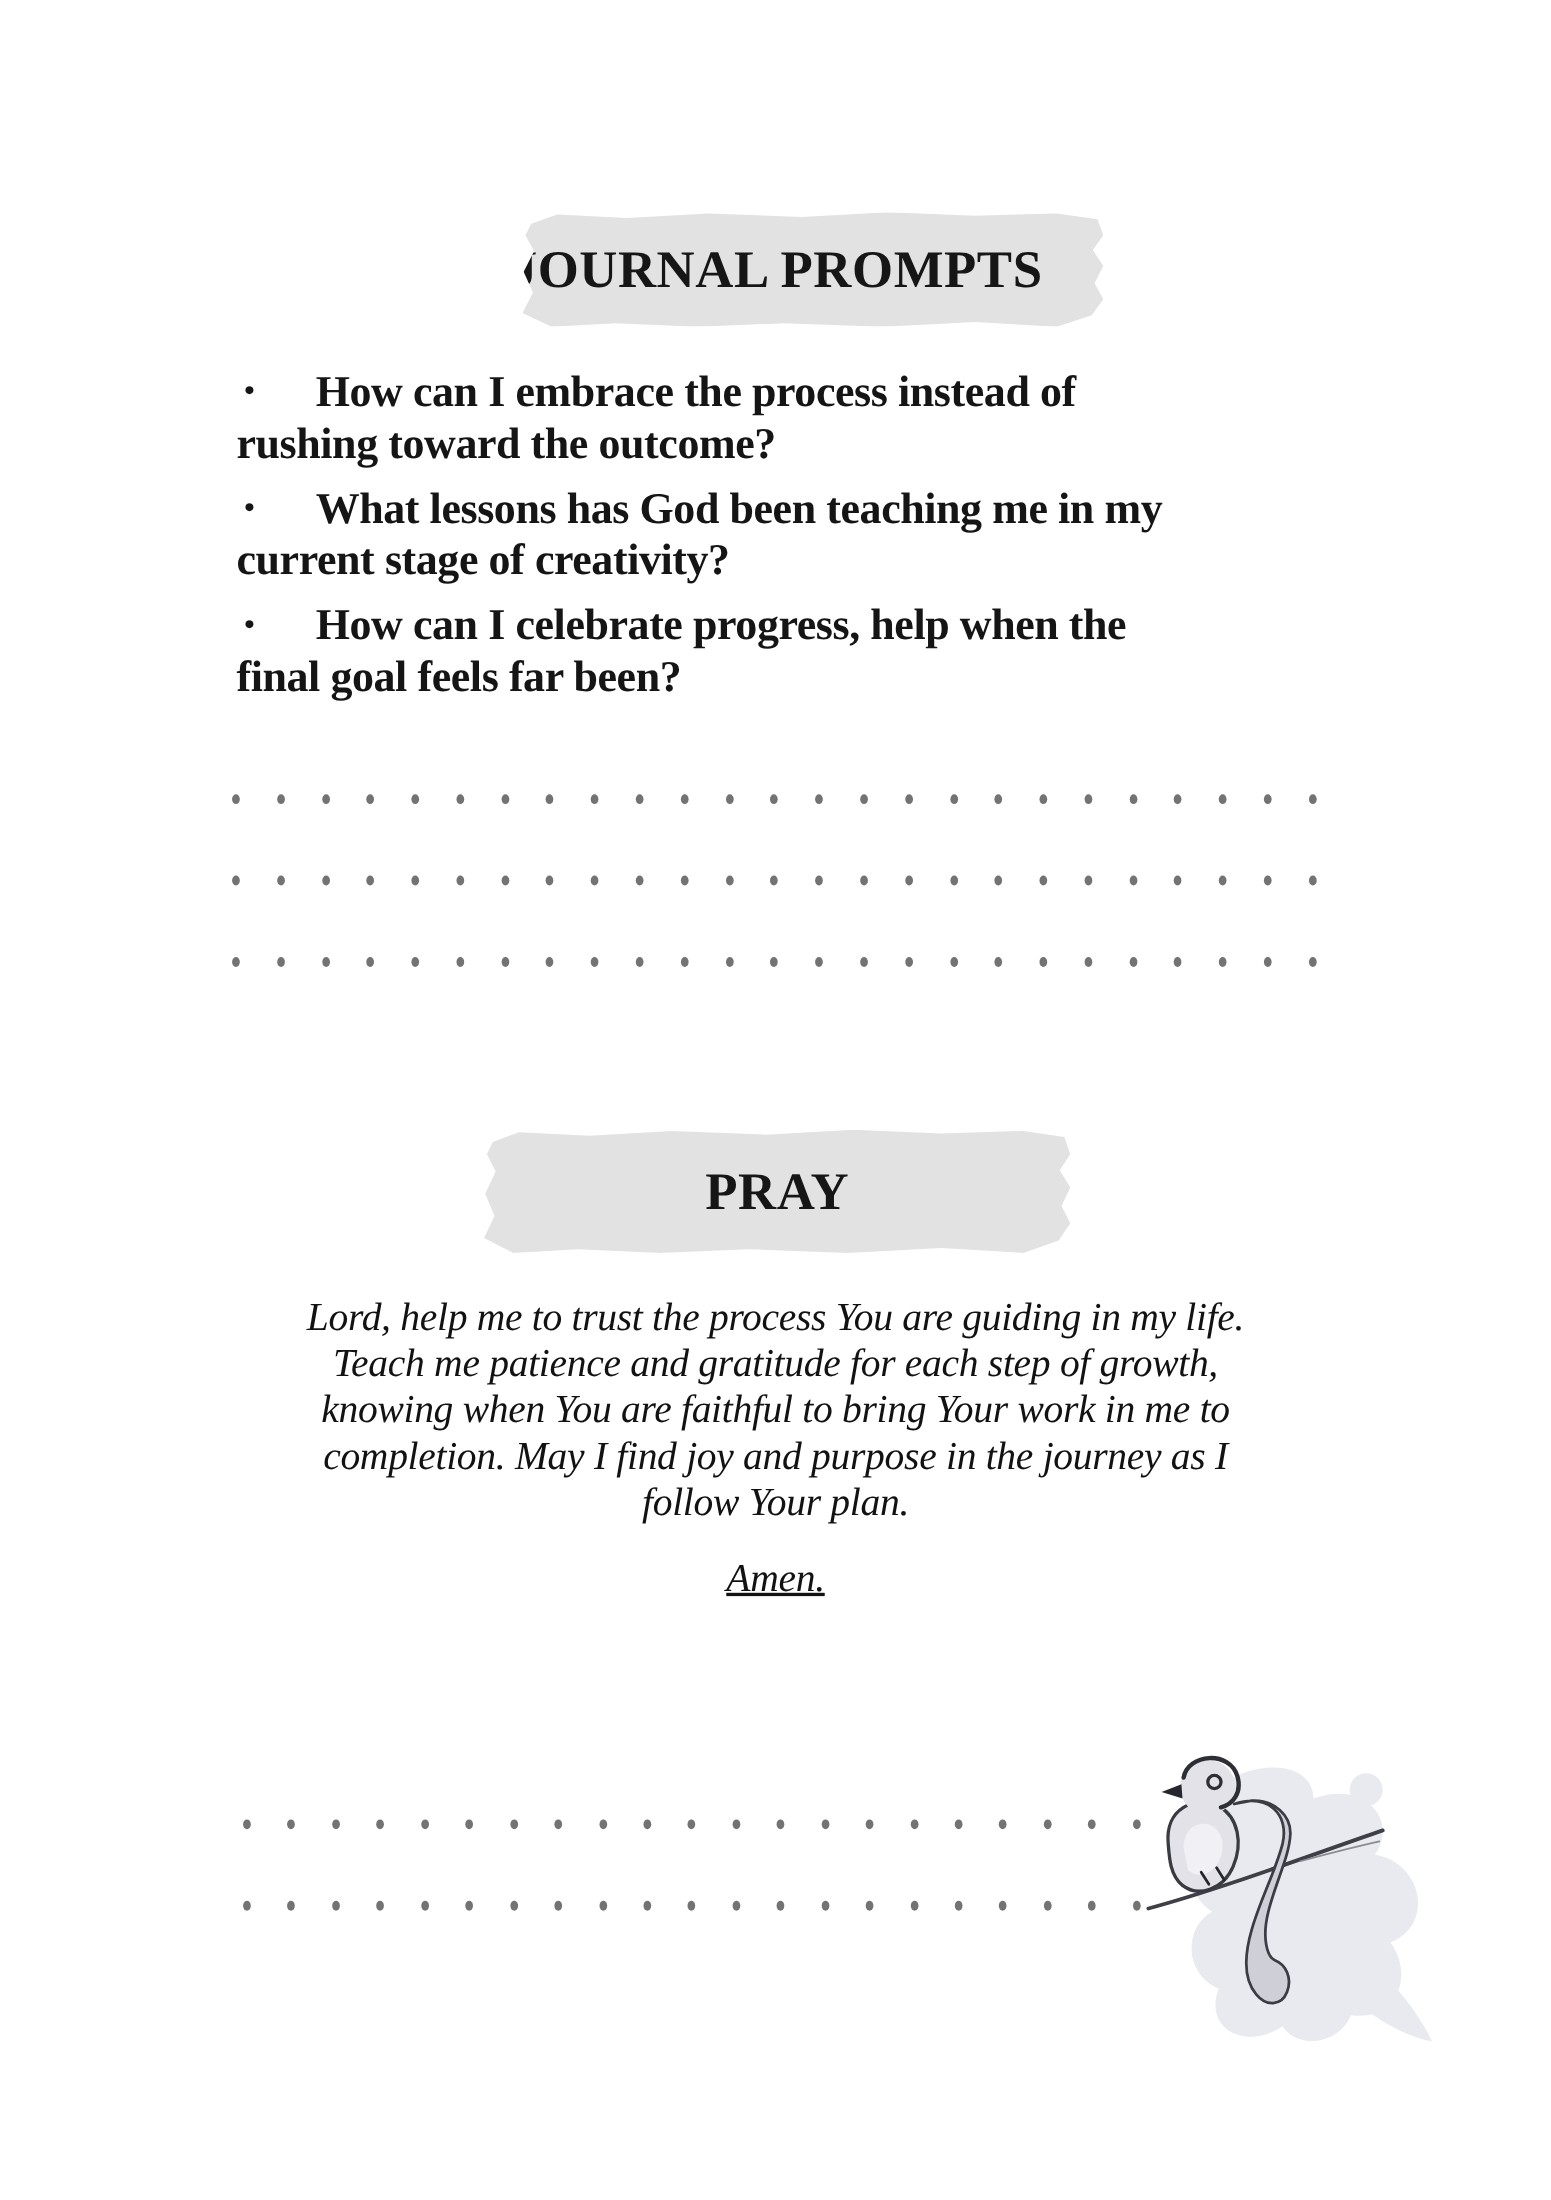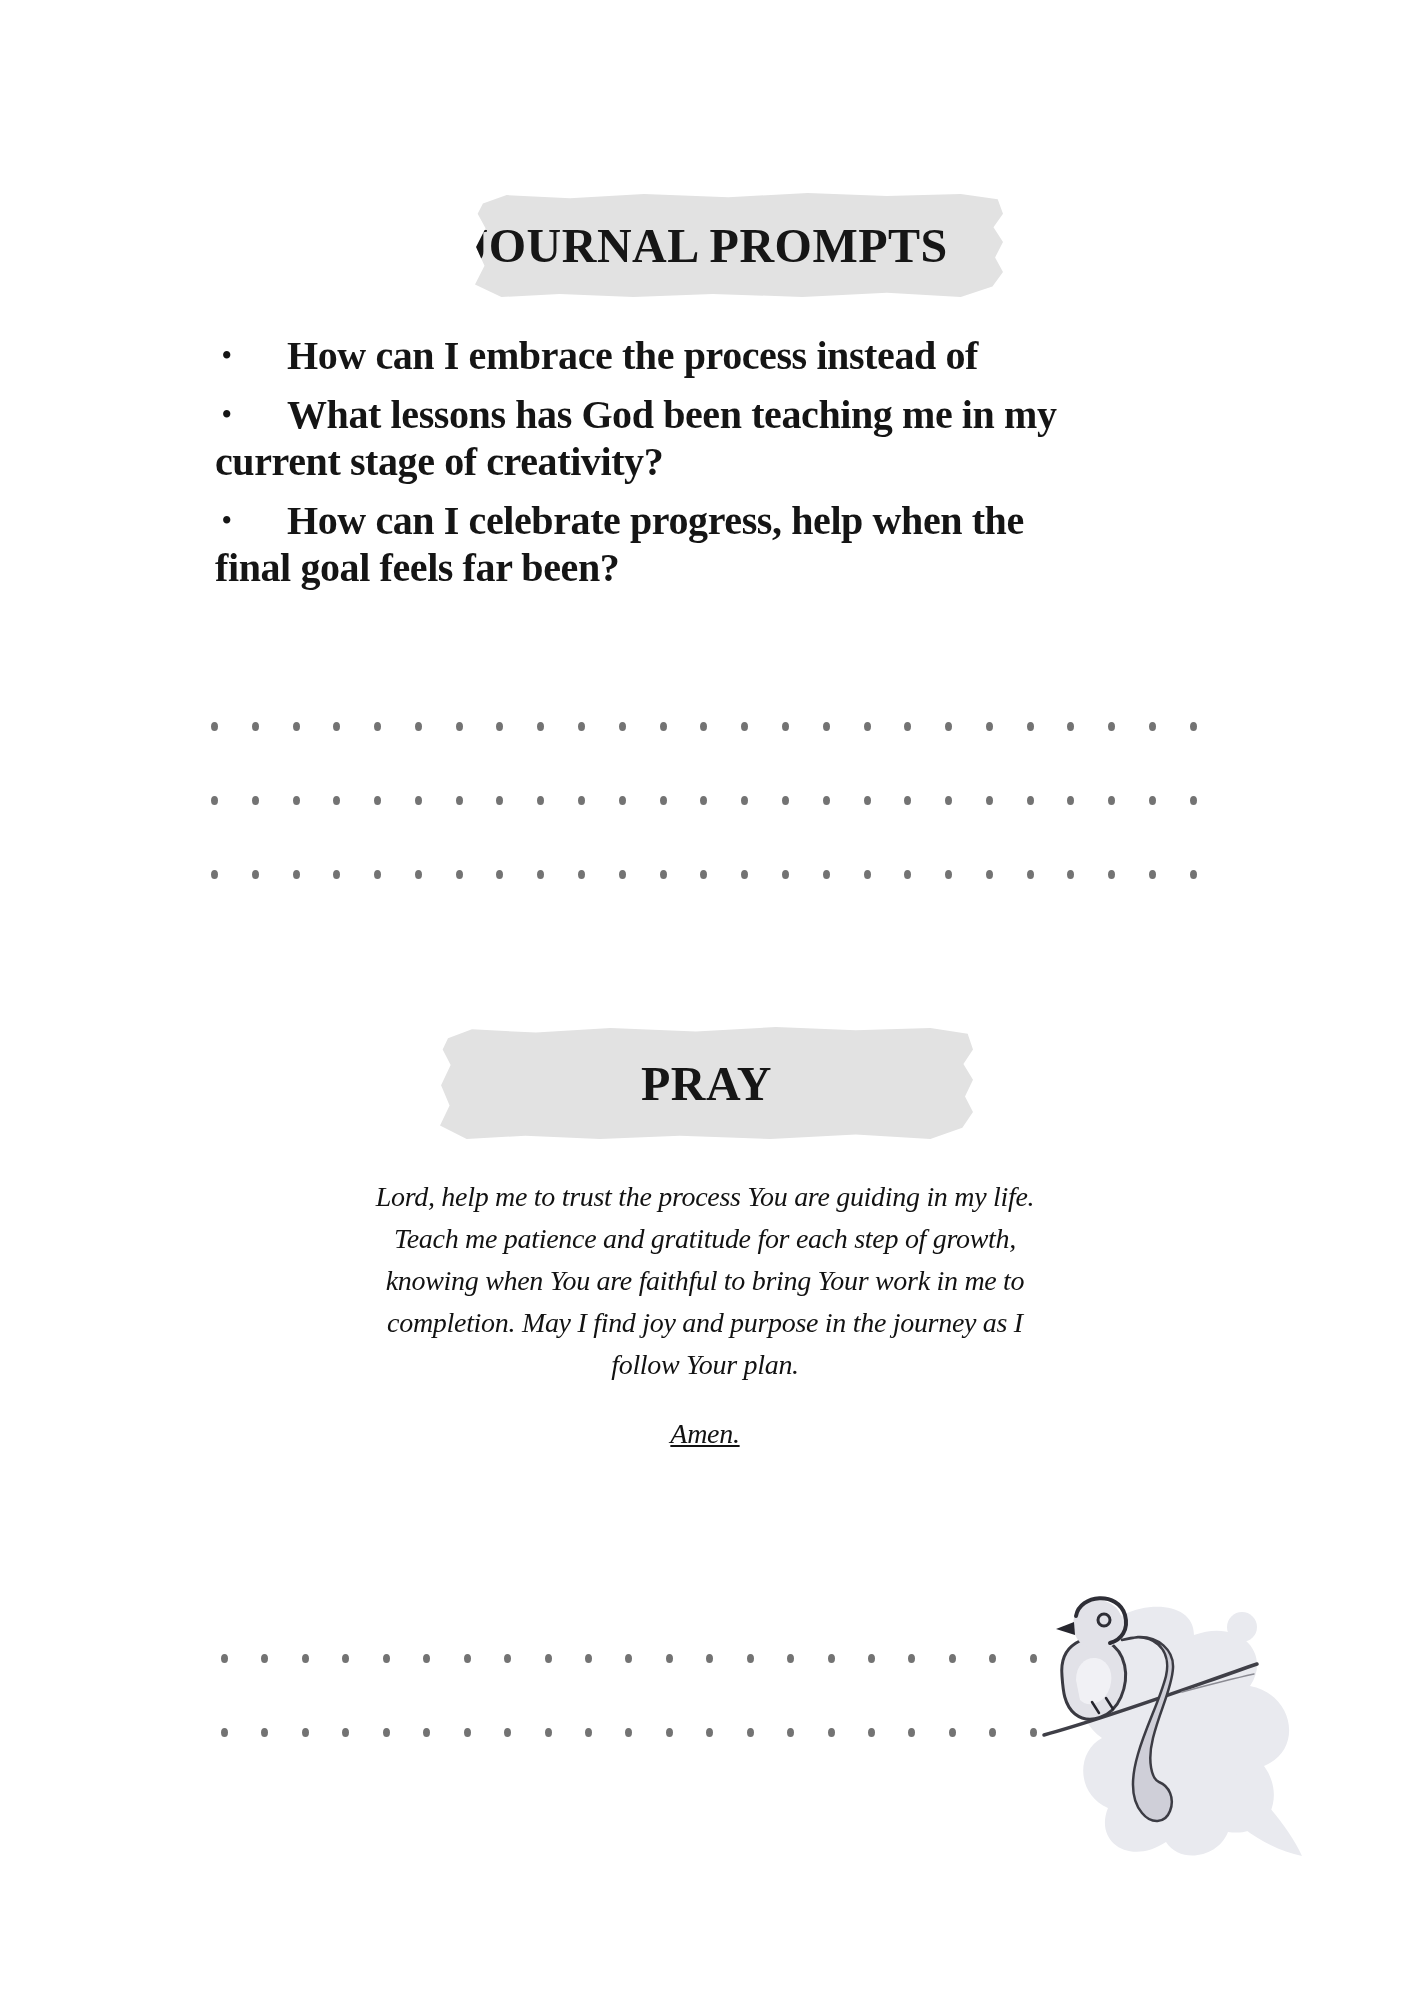--- a/index.html
+++ b/index.html
@@ -40,41 +40,42 @@
     background:var(--dot,#737373);
   }
   .dots-top{left:211px;width:986px;}
   #dr-t1{top:722px;} #dr-t2{top:796px;} #dr-t3{top:870px;}
   .dots-bottom{left:221px;width:816px;}
   #dr-b1{top:1654px;} #dr-b2{top:1728px;}
 
   
   #prayer{position:absolute;left:0;top:1176px;width:1410px;text-align:center;}
   .prayer-line{
-    font-style:italic;font-size:28px;line-height:42px;letter-spacing:-0.3px;
+    font-style:italic;font-size:36px;line-height:42px;letter-spacing:-0.3px;
     white-space:nowrap;color:#121212;
   }
   #amen{margin-top:27px;text-decoration:underline;}
 
   
   #bird{position:absolute;left:1032px;top:1580px;width:340px;height:310px;}
 </style>
 </head>
 <body style="--hl: #e2e2e2; --dot: #737373;">
 
 <div class="band" id="band-journal">
   <div class="band-title">JOURNAL PROMPTS</div>
 </div>
 
 <div id="prompts">
   <div class="prompt-item">
     <div class="prompt-line1">
       <span class="bullet">•</span>
       <span>How can I embrace the process instead of</span>
     </div>
+    <div class="prompt-line2">rushing toward the outcome?</div>
   </div>
   <div class="prompt-item">
     <div class="prompt-line1">
       <span class="bullet">•</span>
       <span>What lessons has God been teaching me in my</span>
     </div>
     <div class="prompt-line2">current stage of creativity?</div>
   </div>
   <div class="prompt-item">
     <div class="prompt-line1">

